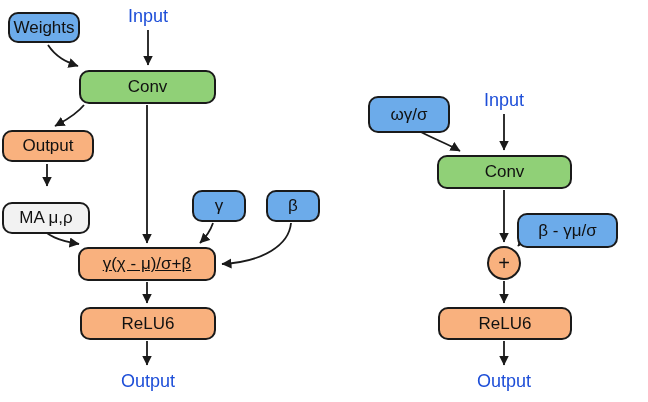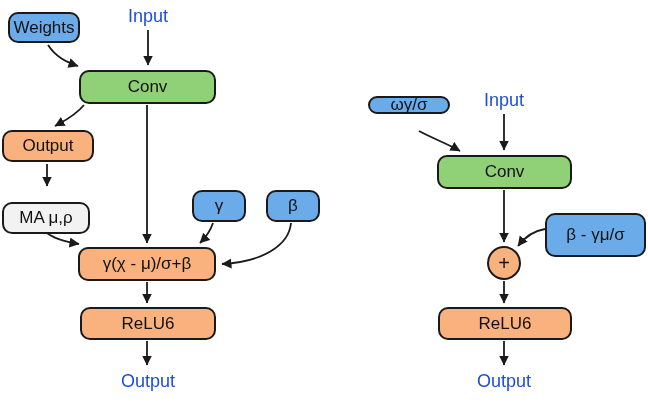--- a/index.html
+++ b/index.html
@@ -29,29 +29,29 @@
   .circle{border-radius:50%;font-size:20px;}
 
   
   .n-weights{left:8px;top:12px;width:72px;height:31px;}
   .l-input-left{left:118px;top:5px;width:60px;height:22px;}
   .n-conv-left{left:79px;top:70px;width:137px;height:34px;}
   .n-moments{left:2px;top:130px;width:92px;height:32px;}
   .n-ma{left:2px;top:190px;width:88px;height:32px;}
   .n-gamma{left:192px;top:190px;width:54px;height:32px;}
   .n-beta{left:266px;top:190px;width:54px;height:32px;}
-  .n-bn{left:78px;top:247px;width:138px;height:34px;}
+  .n-bn{left:78px;top:247px;width:138px;height:34px;text-decoration:underline;}
   .n-relu-left{left:80px;top:307px;width:136px;height:33px;}
   .l-output-left{left:110px;top:370px;width:76px;height:22px;}
 
   
-  .n-wgs{left:368px;top:96px;width:82px;height:18px;}
+  .n-wgs{left:368px;top:96px;width:82px;height:37px;}
   .l-input-right{left:474px;top:89px;width:60px;height:22px;}
   .n-conv-right{left:437px;top:155px;width:135px;height:34px;}
-  .n-bias{left:545px;top:213px;width:101px;height:44px;}
+  .n-bias{left:517px;top:213px;width:101px;height:35px;}
   .n-plus{left:487px;top:246px;width:34px;height:34px;}
   .n-relu-right{left:438px;top:307px;width:134px;height:33px;}
   .l-output-right{left:466px;top:370px;width:76px;height:22px;}
 </style>
 </head>
 <body>
 
 <div id="canvas">
 
   <svg id="edges" viewBox="0 0 648 402" xmlns="http://www.w3.org/2000/svg">

